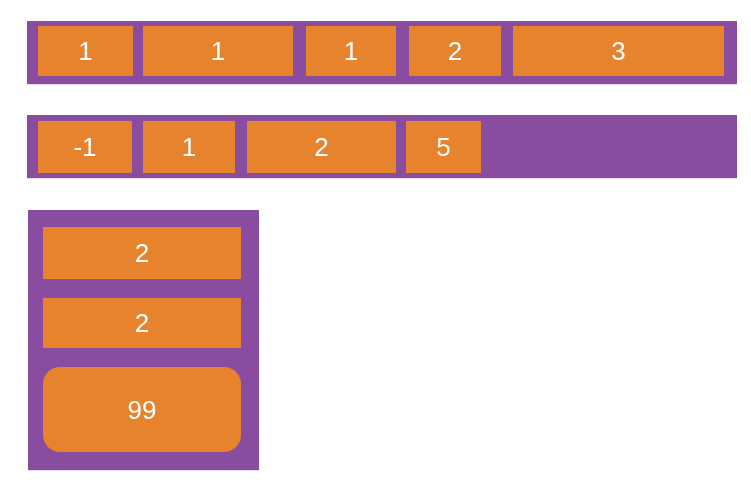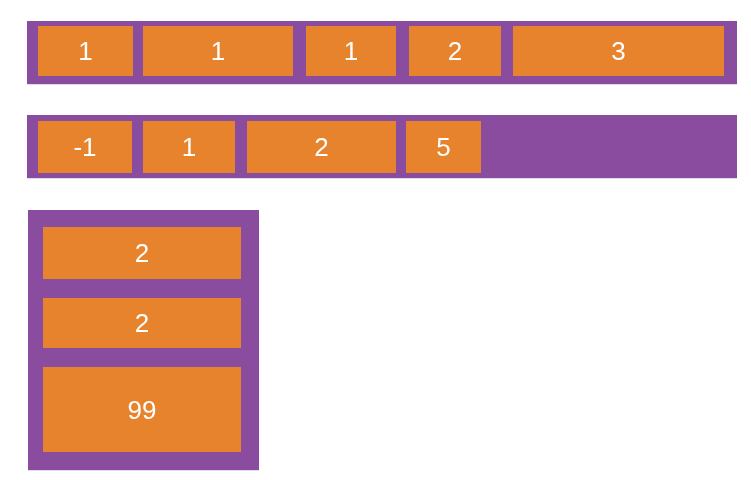--- a/index.html
+++ b/index.html
@@ -48,16 +48,16 @@
   <div class="flex-container" style="left:27px; top:115px; width:710px; height:63px;">
     <div class="flex-item" style="left:11px;  top:6px; width:94px;  height:52px;">-1</div>
     <div class="flex-item" style="left:116px; top:6px; width:92px;  height:52px;">1</div>
     <div class="flex-item" style="left:220px; top:6px; width:149px; height:52px;">2</div>
     <div class="flex-item" style="left:379px; top:6px; width:75px;  height:52px;">5</div>
   </div>
 
   <div class="flex-container" style="left:28px; top:210px; width:231px; height:260px;">
     <div class="flex-item" style="left:15px; top:17px;  width:198px; height:52px;">2</div>
     <div class="flex-item" style="left:15px; top:88px;  width:198px; height:50px;">2</div>
-    <div class="flex-item" style="left:15px; top:157px; width:198px; height:85px;">99</div>
+    <div class="flex-item" style="left:15px; top:157px; width:198px; height:85px;border-radius:17px;">99</div>
   </div>
 
 </div>
 
 </body></html>

